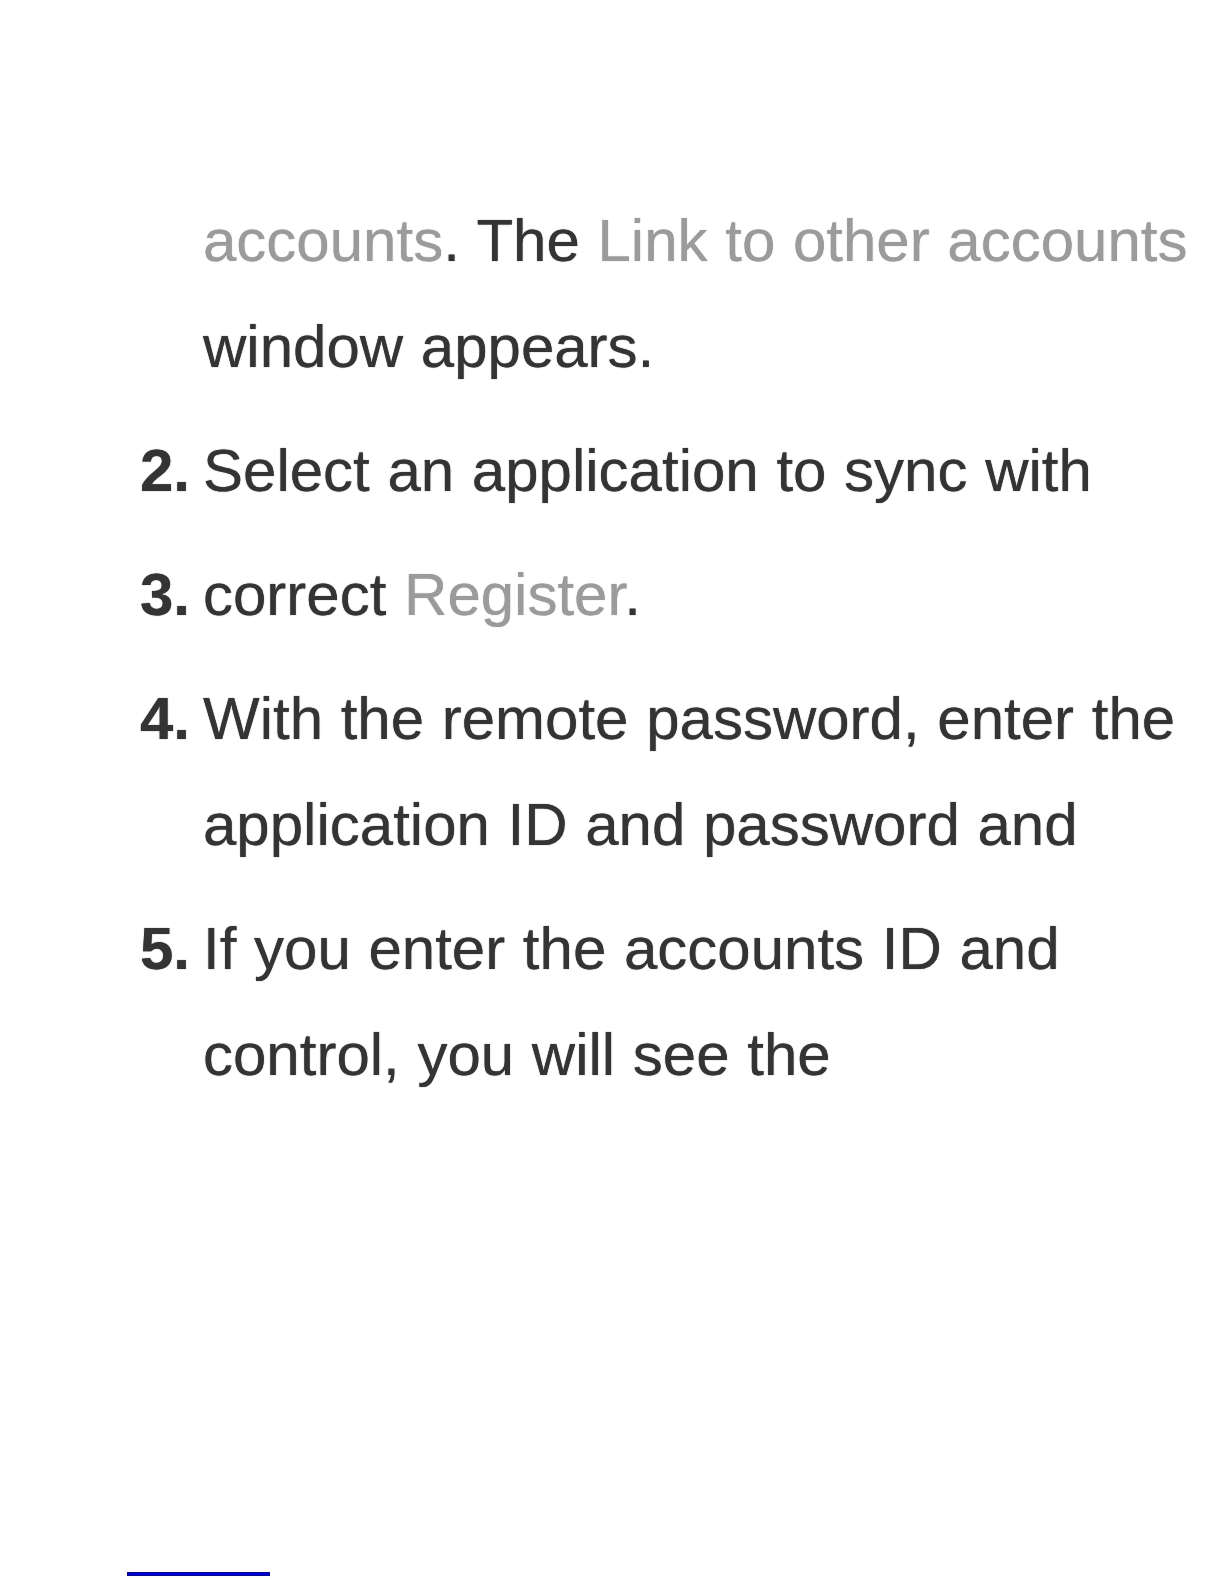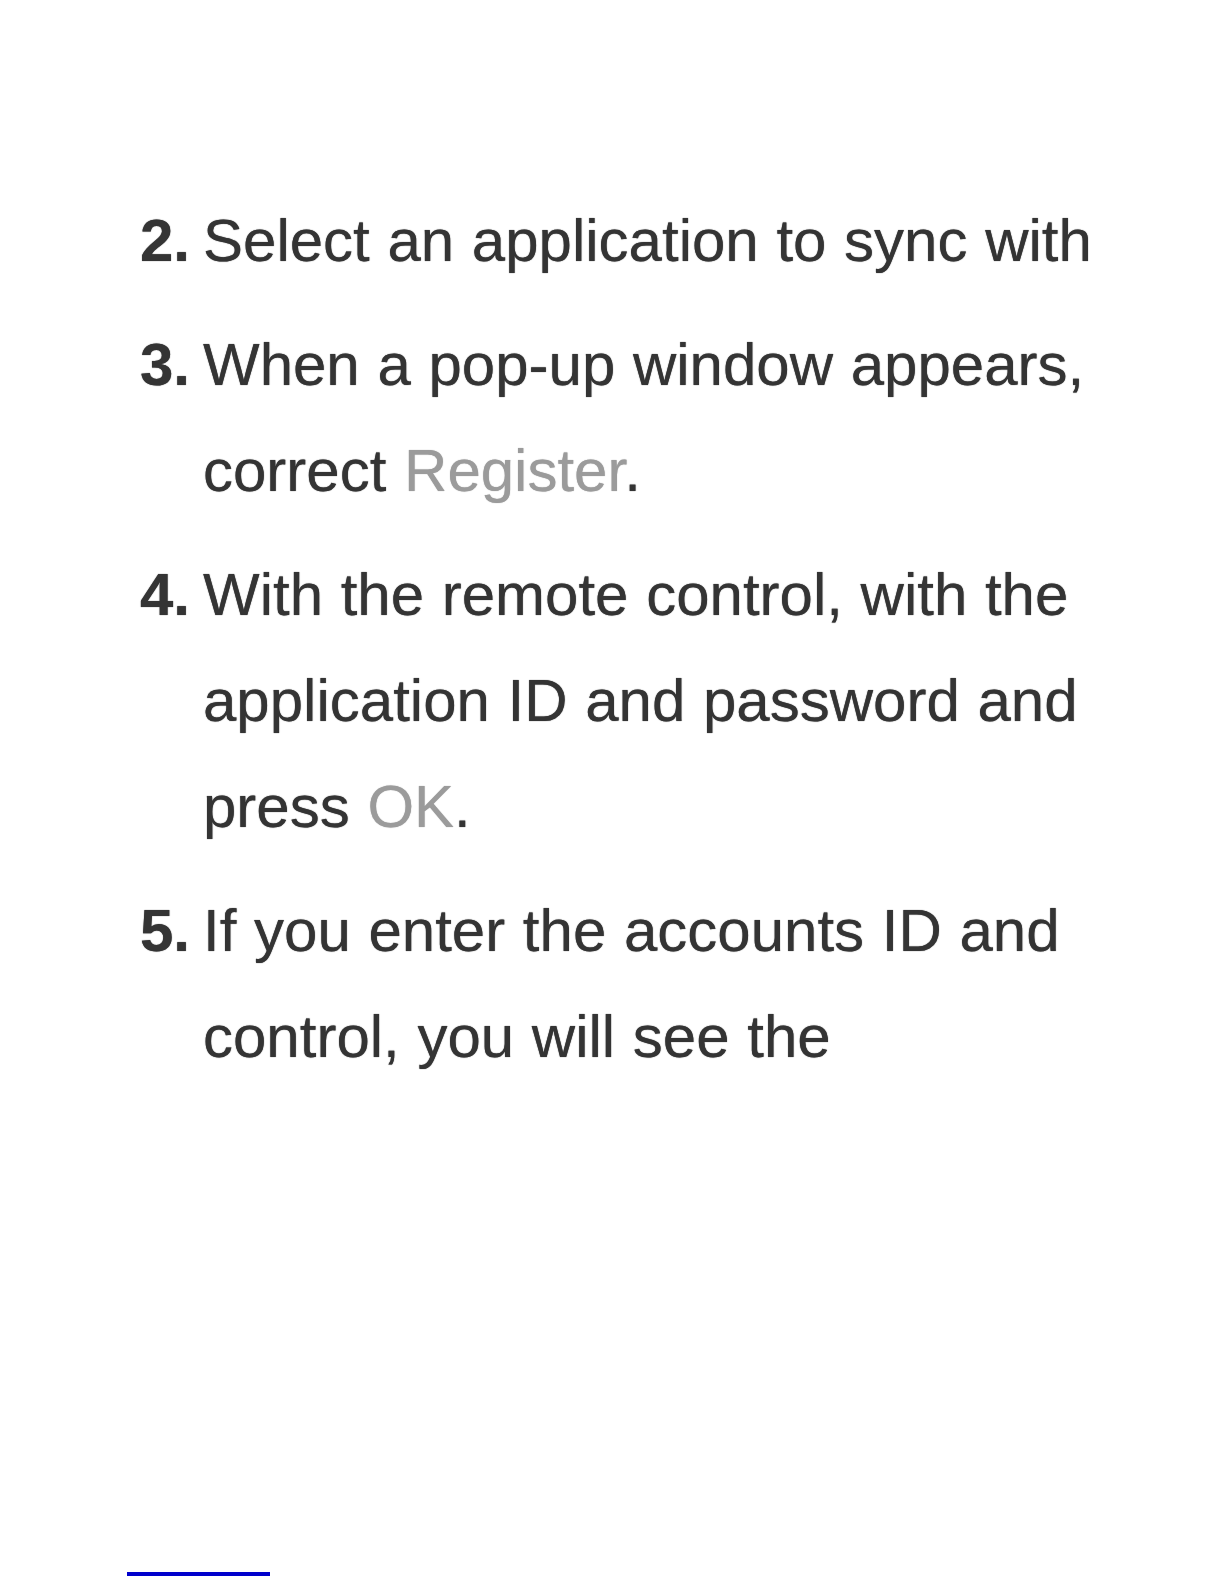--- a/index.html
+++ b/index.html
@@ -62,38 +62,43 @@
     width: 143px;
     height: 4px;
     background: var(--link);
   }
 </style>
 </head>
 <body style="--ink: #343434; --muted: #9b9b9b; --link: #0000cc; background: rgb(255, 255, 255);">
 
 <div class="content" id="steps">
     <div class="step">
+      <div class="num"></div>
+      <div class="step-body">
+        <div class="line"><span class="muted">accounts</span><span class="plain">. The </span><span class="muted">Link to other accounts</span></div>
+        <div class="line"><span class="plain">window appears.</span></div>
+      </div>
+    </div>
+    <div class="step">
       <div class="num">2.</div>
       <div class="step-body">
         <div class="line"><span class="plain">Select an application to sync with</span></div>
       </div>
     </div>
     <div class="step">
       <div class="num">3.</div>
       <div class="step-body">
-        <div class="line"><span class="plain">When a pop-up window appears,</span></div>
         <div class="line"><span class="plain">correct </span><span class="muted">Register</span><span class="plain">.</span></div>
       </div>
     </div>
     <div class="step">
       <div class="num">4.</div>
       <div class="step-body">
-        <div class="line"><span class="plain">With the remote control, with the</span></div>
+        <div class="line"><span class="plain">With the remote password, enter the</span></div>
         <div class="line"><span class="plain">application ID and password and</span></div>
-        <div class="line"><span class="plain">press </span><span class="muted">OK</span><span class="plain">.</span></div>
       </div>
     </div>
     <div class="step">
       <div class="num">5.</div>
       <div class="step-body">
         <div class="line"><span class="plain">If you enter the accounts ID and</span></div>
         <div class="line"><span class="plain">control, you will see the</span></div>
       </div>
     </div>
   </div>

